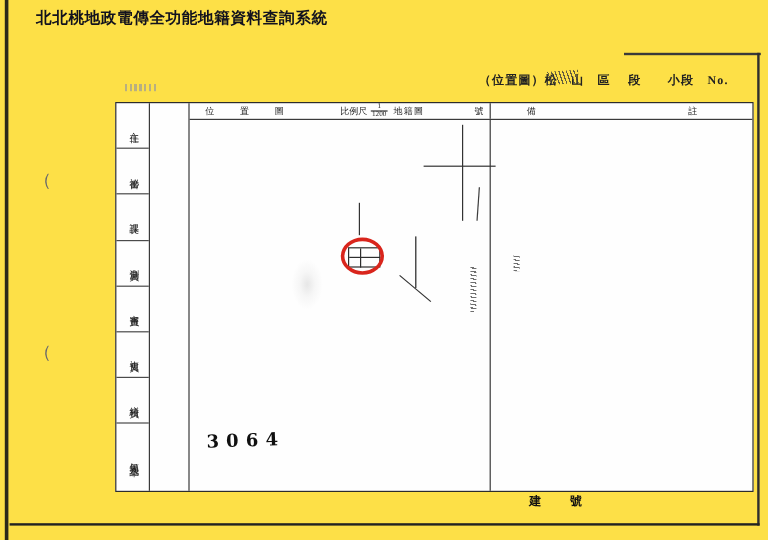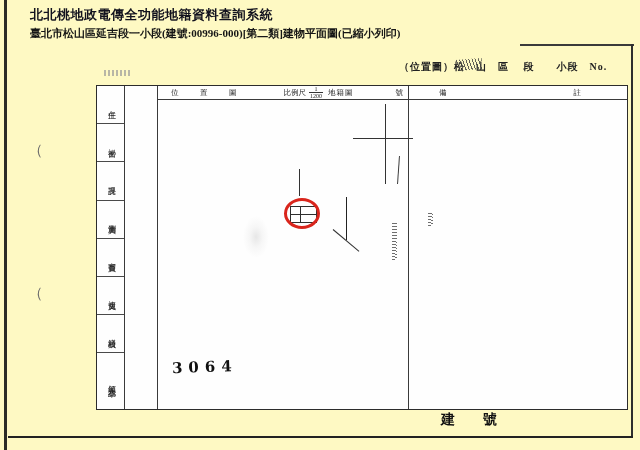--- a/index.html
+++ b/index.html
@@ -1,18 +1,18 @@
 <!DOCTYPE html>
 <html><head>
 <meta charset="utf-8">
 <style>
   * { margin:0; padding:0; box-sizing:border-box; }
   html,body { width:640px; height:450px; overflow:hidden; background:#ffffff; }
   .page {
-    position:relative; width:640px; height:450px; background:#fef9c3;
+    position:relative; width:640px; height:450px; background:#fde047;
     font-family:"Liberation Serif","DejaVu Serif",serif; color:#1b1b1b;
   }
   
   .scan-edge { position:absolute; left:4px; top:0; width:3px; height:450px; background:#151515; opacity:.9; }
   .paren-mark { position:absolute; left:28px; font-size:15px; color:#6b6b6b; }
   .title-note { position:absolute; left:104px; top:70px; width:26px; height:6px;
     background:repeating-linear-gradient(90deg,#9a9a9a 0 2px,transparent 2px 4px); opacity:.7; }
   .title-scribble { position:absolute; left:456px; top:59px; width:26px; height:11px;
     background:repeating-linear-gradient(75deg,#3c3c3c 0 1px,transparent 1px 3px); opacity:.8; transform:rotate(-4deg); }
   .stamp-ghost { position:absolute; left:118px; top:130px; width:26px; height:42px; border-radius:50%;
@@ -63,35 +63,34 @@
   .bldg b { position:absolute; left:0; top:7px; width:26px; height:1px; background:#2e2e2e; }
   .red-circle { position:absolute; left:126px; top:98px; width:36px; height:31px; border:3px solid #d9251c; border-radius:50%; }
   .diag { position:absolute; left:175px; top:129px; width:34px; height:1px; background:#333; transform:rotate(40deg); transform-origin:left center; }
   .artifact-line { position:absolute; left:188px; top:97px; width:1px; height:43px; background:#222; }
   .scribble { position:absolute; width:5px; background:repeating-linear-gradient(10deg,#555 0 1px,transparent 1px 3px); opacity:.85; }
   .scr1 { left:234px; top:122px; height:38px; }
   .scr2 { left:270px; top:112px; height:14px; }
   .stamp-num { position:absolute; left:14px; top:258px; font-size:15px; font-weight:bold; letter-spacing:6px;
     color:#101010; transform:rotate(-2deg); font-family:"DejaVu Serif",serif; }
 
-  .building-no { position:absolute; left:441px; top:411px; font-size:14px; letter-spacing:7px; color:#111; font-weight:bold; }
+  .building-no { position:absolute; left:441px; top:411px; font-size:10px; letter-spacing:7px; color:#111; font-weight:bold; }
 
   
   .watermark { position:absolute; left:6px; top:194px; width:634px; font-size:35px; line-height:41px; font-weight:bold;
     font-family:"Liberation Sans","DejaVu Sans",sans-serif; white-space:pre; letter-spacing:-1px; z-index:20; }
 </style>
 </head>
 <body>
 
 <div class="page">
 
   <div class="scan-edge"></div>
 
   <div class="sys-title">北北桃地政電傳全功能地籍資料查詢系統</div>
-  <div class="subtitle">臺北市松山區延吉段一小段(建號:00996-000)[第二類]建物平面圖(已縮小列印)</div>
 
   <div class="outer-top"></div>
   <div class="outer-right"></div>
   <div class="outer-bottom"></div>
 
   <div class="title-suffix">（位置圖）松　山　區　 段　　小段　No.</div>
   <div class="title-note"></div>
   <div class="title-scribble"></div>
 
   <div class="paren-mark" style="top:141px">（</div>

